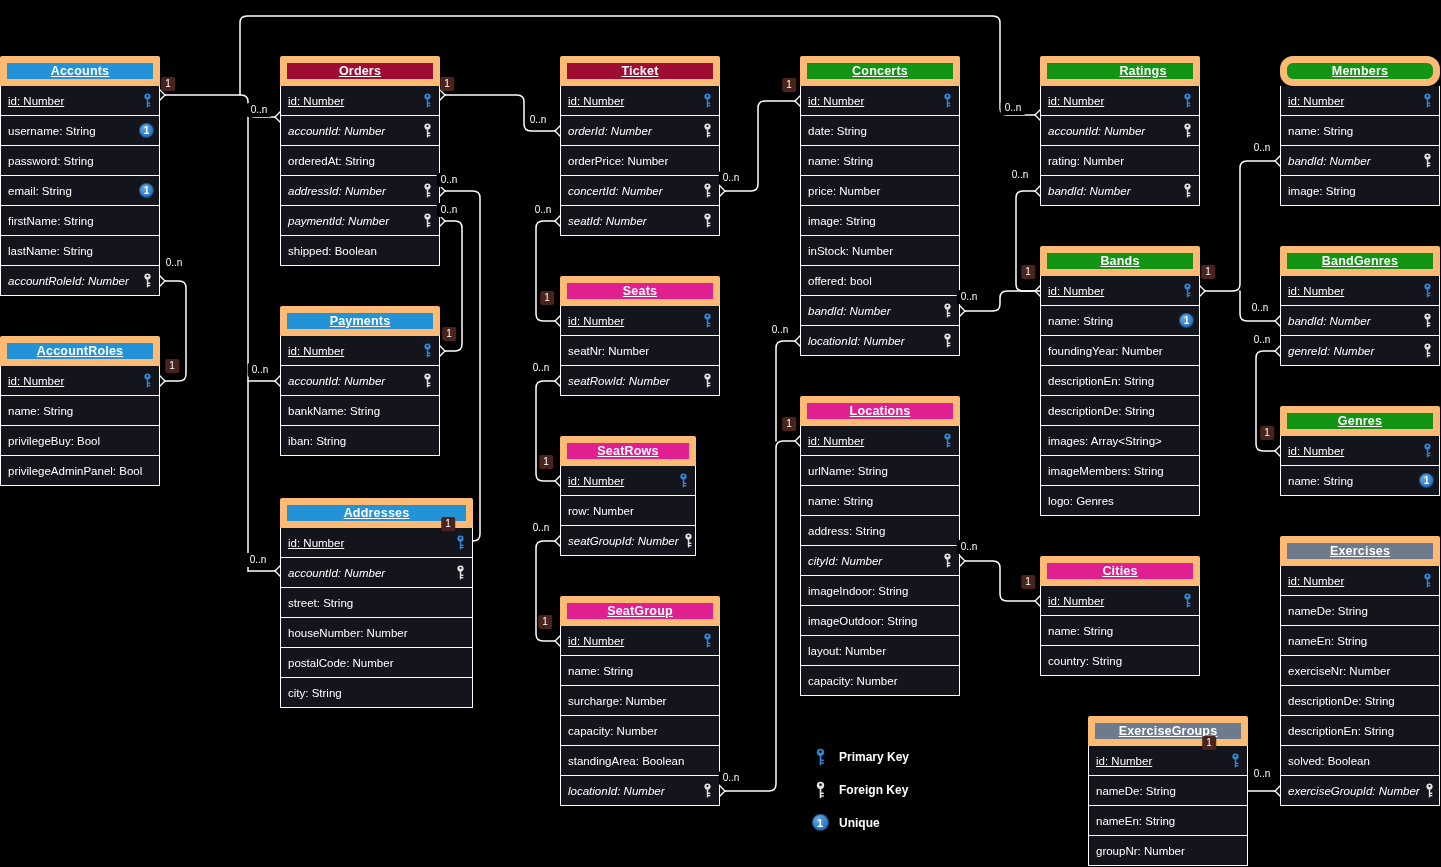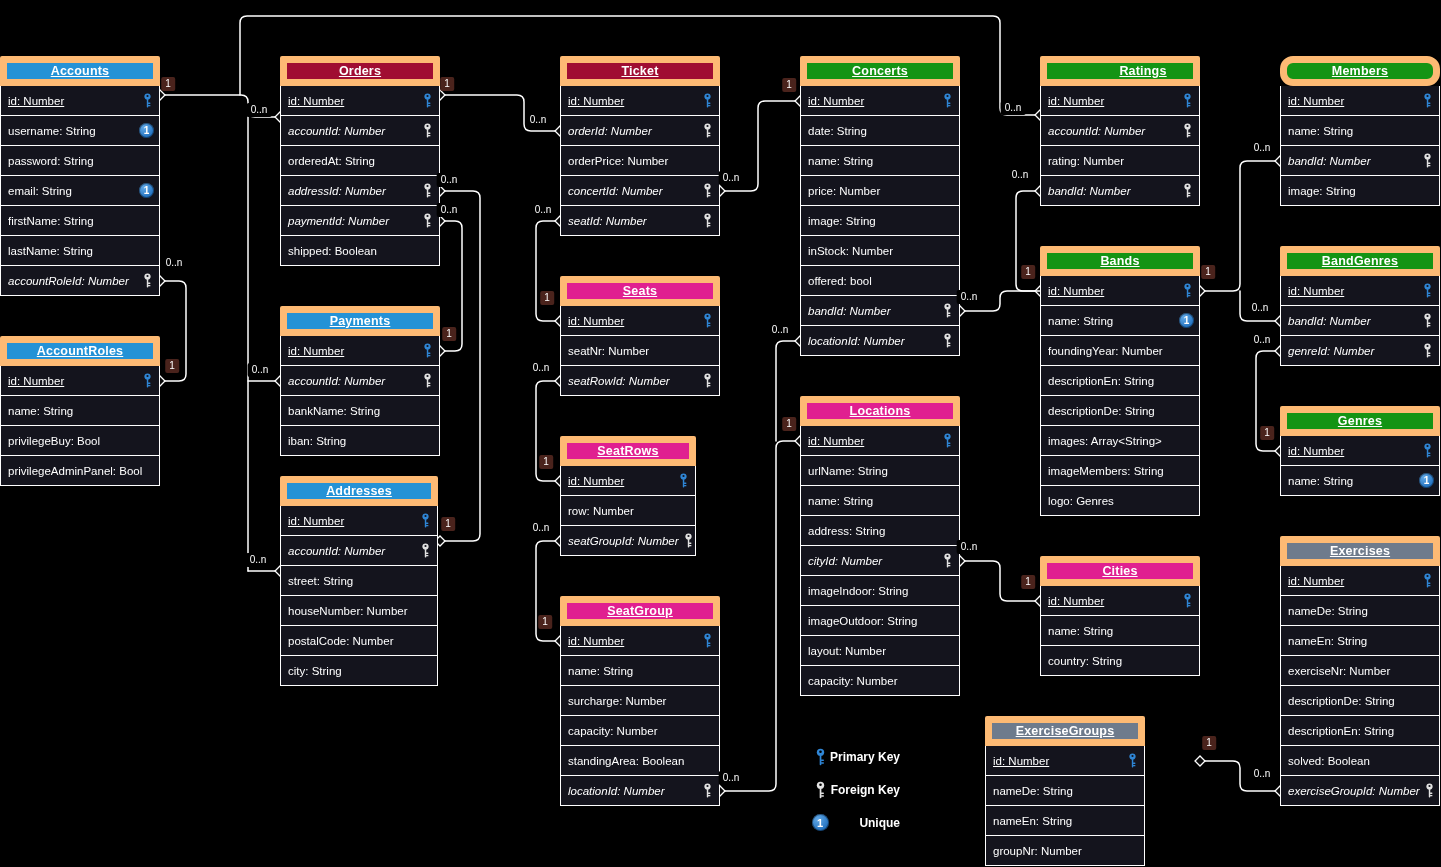--- a/index.html
+++ b/index.html
@@ -15,21 +15,21 @@
   .erd-field{color:#fff;font-size:11.5px;white-space:nowrap;}
   .erd-field.pk{text-decoration:underline;}
   .erd-field.fk{font-style:italic;}
   .row-icon{display:flex;align-items:center;flex:none;margin-left:3px;}
   .unique-badge{border-radius:50%;background:radial-gradient(circle at 35% 30%,#63a9e6 0%,#2372c0 70%,#1b5a9a 100%);color:#fff;font-weight:bold;display:flex;align-items:center;justify-content:center;flex:none;box-shadow:0 0 0 1px rgba(0,0,0,.4) inset;}
   #labels-layer{position:absolute;left:0;top:0;width:100%;height:100%;z-index:5;pointer-events:none;}
   .card-label{position:absolute;transform:translate(-50%,-50%);font-size:10px;color:#fff;padding:1px 4px;border-radius:2px;line-height:1.2;white-space:nowrap;}
   .lbl-one{background:#4a231c;}
   .lbl-many{background:#000;}
   #legend{position:absolute;display:flex;flex-direction:column;gap:15px;z-index:3;}
-  .legend-item{display:flex;align-items:center;justify-content:space-between;}
+  .legend-item{display:flex;align-items:center;gap:9px;}
   .legend-icon{width:20px;display:flex;align-items:center;justify-content:center;}
   .legend-label{color:#fff;font-weight:bold;font-size:12px;}
 </style>
 </head>
 <body>
 
 <div id="canvas" style="width: 1441px; height: 867px;">
   <svg id="connector-layer" width="1441" height="867">
       <path d="M 160 95 L 241 95 Q 248 95 248 102 L 248 110 Q 248 117 255 117 L 280 117" class="conn"></path>
       <path d="M 160 90 L 165 95 L 160 100 L 155 95 Z" class="diamond"></path>
@@ -254,21 +254,21 @@
             </svg>
           </span>
         </div>
         <div class="erd-row">
           <span class="erd-field">bankName: String</span>
         </div>
         <div class="erd-row">
           <span class="erd-field">iban: String</span>
         </div>
       </div>
-      <div class="erd-table" style="left: 280px; top: 476px; width: 158px;">
+      <div class="erd-table" style="left: 280px; top: 498px; width: 193px;">
         <div class="erd-header" style="background: rgb(36, 146, 214);">
           <span class="erd-title">Addresses</span>
         </div>
         <div class="erd-row">
           <span class="erd-field pk">id: Number</span>
           <span class="row-icon">
             <svg viewBox="0 0 22 26" width="13" height="15" aria-hidden="true">
               <circle cx="11" cy="6.2" r="5.4" fill="#2f86d6"></circle>
               <circle cx="11" cy="5.2" r="1.9" fill="#14141d"></circle>
               <rect x="9.8" y="10.5" width="2.5" height="14.5" rx="1" fill="#2f86d6"></rect>
@@ -673,21 +673,21 @@
             </svg>
           </span>
         </div>
         <div class="erd-row">
           <span class="erd-field">name: String</span>
         </div>
         <div class="erd-row">
           <span class="erd-field">country: String</span>
         </div>
       </div>
-      <div class="erd-table" style="left: 985px; top: 716px; width: 160px;">
+      <div class="erd-table" style="left: 1088px; top: 716px; width: 160px;">
         <div class="erd-header" style="background: rgb(110, 123, 140);">
           <span class="erd-title">ExerciseGroups</span>
         </div>
         <div class="erd-row">
           <span class="erd-field pk">id: Number</span>
           <span class="row-icon">
             <svg viewBox="0 0 22 26" width="13" height="15" aria-hidden="true">
               <circle cx="11" cy="6.2" r="5.4" fill="#2f86d6"></circle>
               <circle cx="11" cy="5.2" r="1.9" fill="#14141d"></circle>
               <rect x="9.8" y="10.5" width="2.5" height="14.5" rx="1" fill="#2f86d6"></rect>

